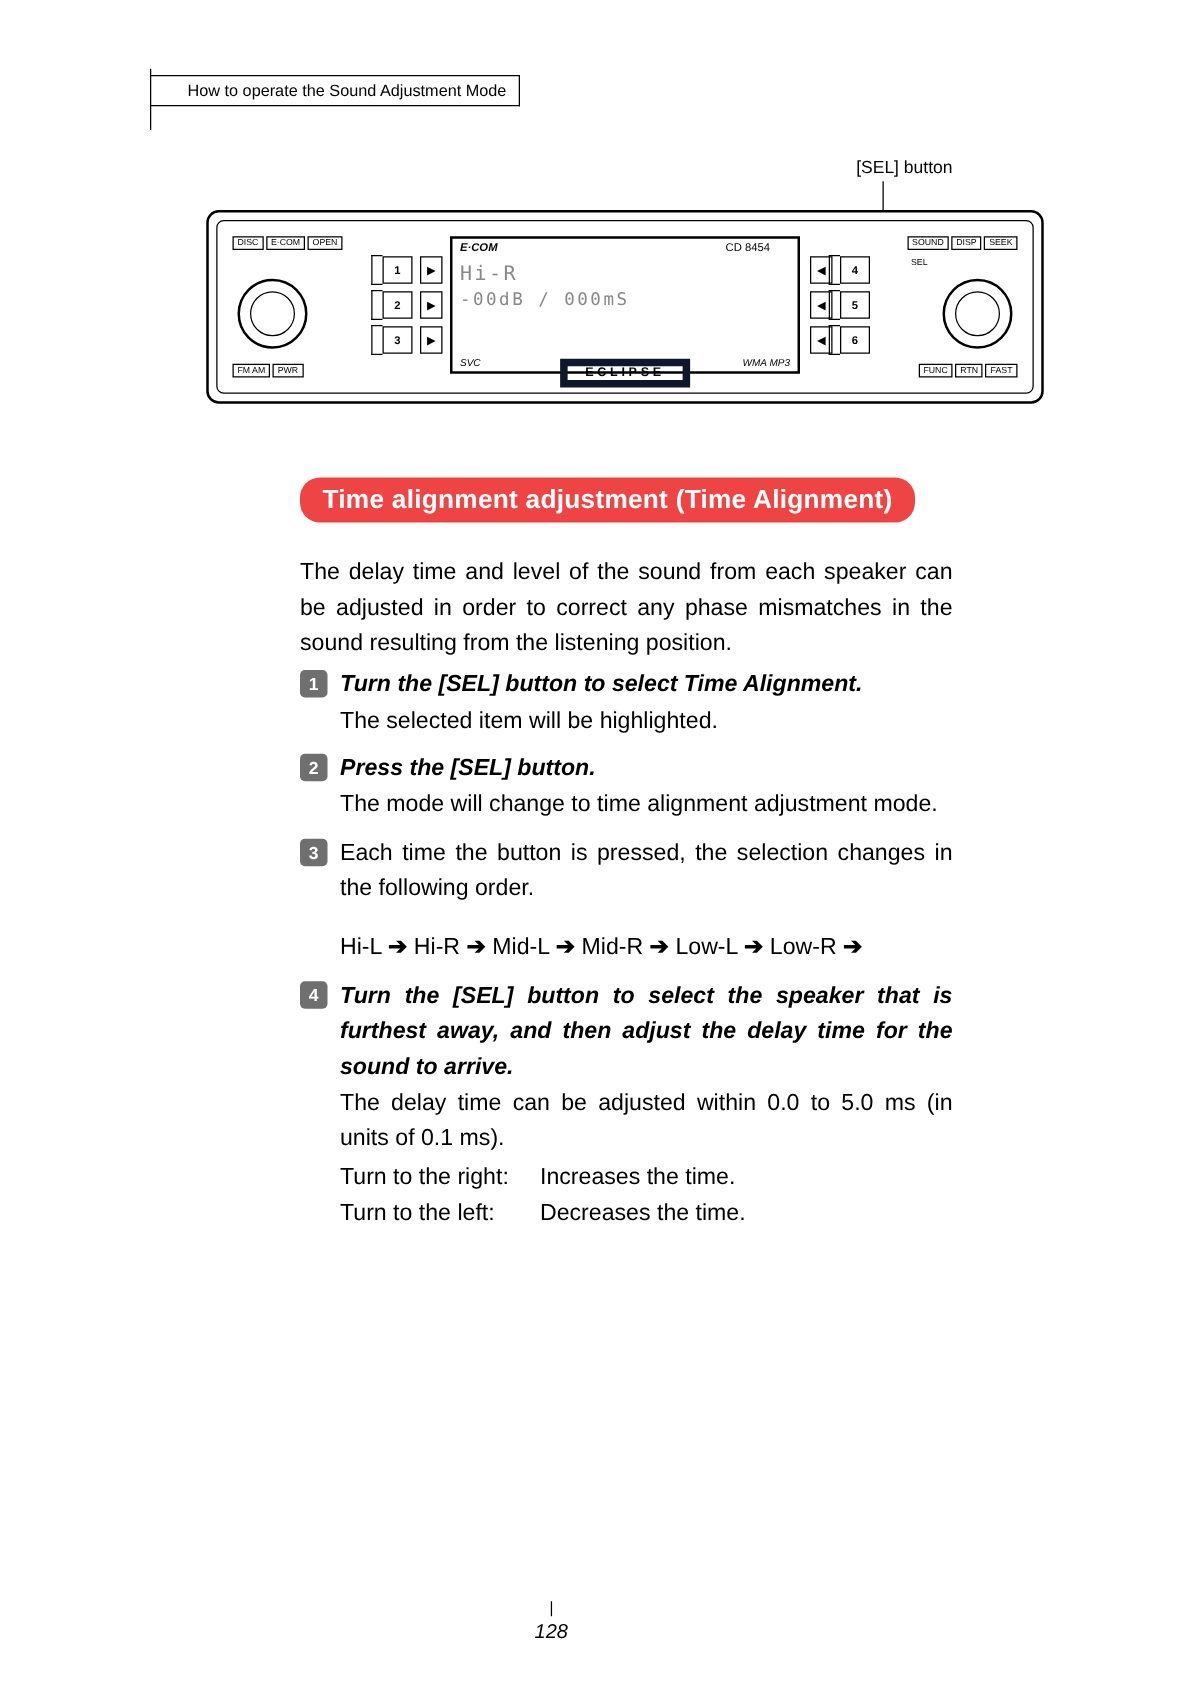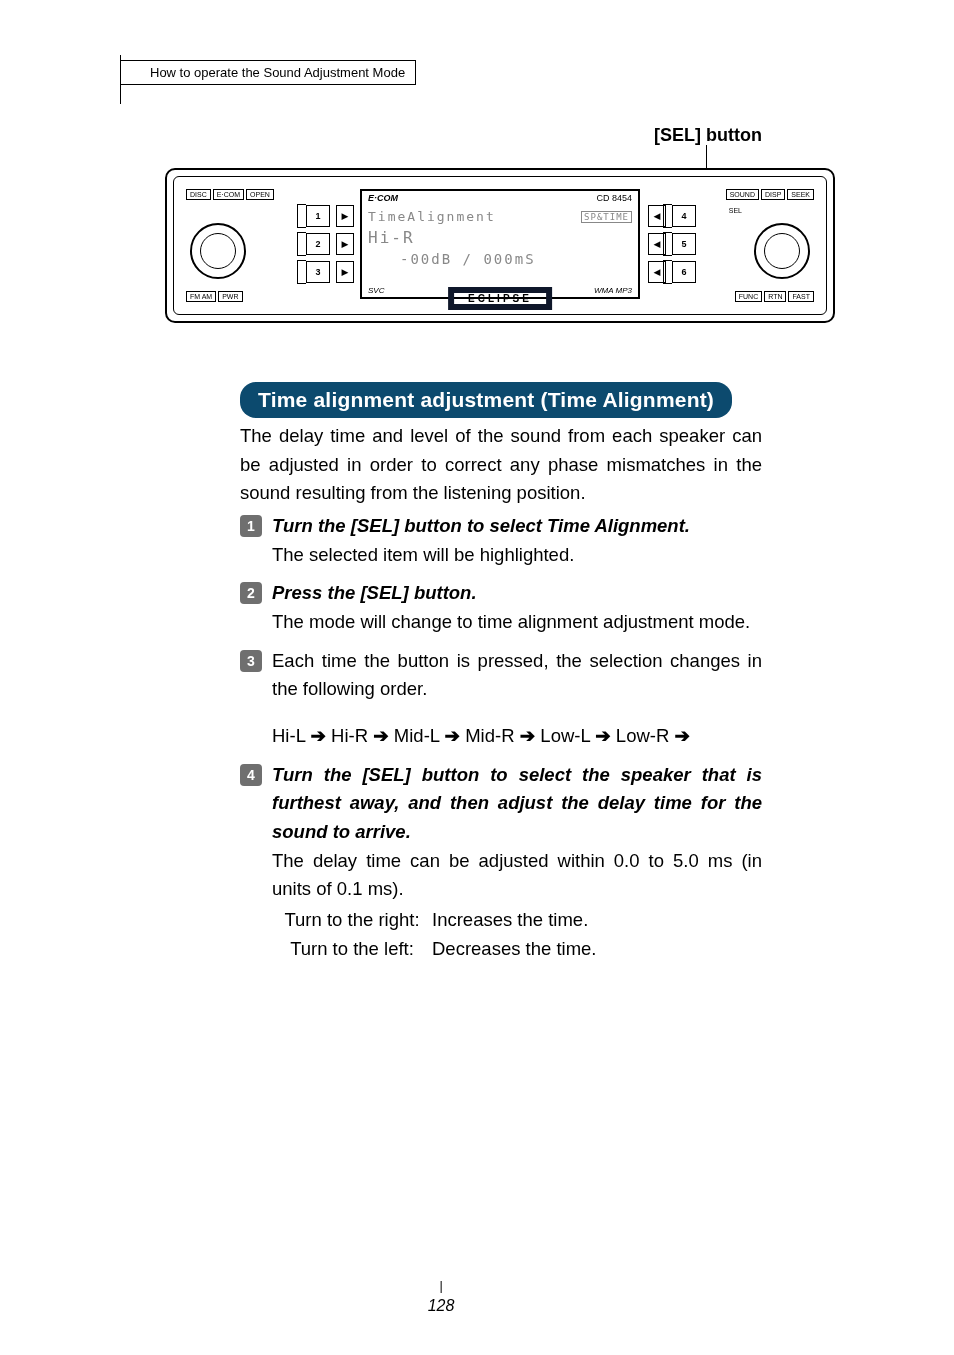--- a/index.html
+++ b/index.html
@@ -32,22 +32,21 @@
     left: 0;
     top: -6px;
     bottom: -20px;
     width: 1px;
     background: #000;
   }
   .callout-label {
     position: absolute;
     top: 125px;
     right: 120px;
-    font-size: 18px;
-    font-weight: bold;
+    font-size: 14px;
   }
   .callout-line {
     position: absolute;
     top: 145px;
     right: 175px;
     width: 1px;
     height: 70px;
     background: #000;
   }
   .device-image {
@@ -108,21 +107,21 @@
   }
   .lcd {
     position:absolute; left:186px; top:12px; width:280px; height:110px;
     border:2px solid #000; background:#fff;
   }
   .lcd-row {
     font-family: monospace; font-size:13px; color:#888; padding:2px 6px; letter-spacing:1px;
     display:flex; justify-content:space-between; align-items:center;
   }
   .lcd .ecom { font-size:9px; font-style:italic; font-weight:bold; color:#000; position:absolute; top:2px; left:6px;}
-  .lcd .cd { font-size:9px; color:#000; position:absolute; top:2px; right:6px;}
+  .lcd .cd { font-size:9px; color:#000; position:absolute; top:2px; right:22px;}
   .lcd-main { margin-top:16px; }
   .lcd-dots { font-family:monospace; letter-spacing:2px; }
   .lcd-bottom { position:absolute; bottom:2px; left:6px; right:6px; display:flex; justify-content:space-between; font-size:8px; font-style:italic;}
   .eclipse-label {
     position:absolute; bottom:4px; left:50%; transform:translateX(-50%);
     font-size:10px; letter-spacing:3px; font-weight:bold;
     border:6px solid #0f172a; padding:0 14px;
   }
   .arrow-col-r {
     position:absolute; left:474px; top:28px; display:flex; flex-direction:column; gap:6px;
@@ -154,28 +153,28 @@
     position:absolute; top:24px; right:78px; font-size:7px;
   }
 
   .content {
     position: absolute;
     top: 382px;
     left: 240px;
     right: 120px;
   }
   .section-heading {
-    background: #0c4a6e;
+    background: #ef4444;
     color: #fff;
     font-weight: bold;
     font-size: 21px;
     padding: 6px 18px;
     border-radius: 16px;
     display: inline-block;
-    margin-bottom: 4px;
+    margin-bottom: 25px;
     letter-spacing: 0.2px;
   }
   .intro {
     font-size: 18.5px;
     line-height: 1.55;
     text-align: justify;
     margin-bottom: 4px;
   }
   .step {
     display: flex;
@@ -273,28 +272,24 @@
         <div class="arrow-btn">▶</div>
         <div class="arrow-btn">▶</div>
         <div class="arrow-btn">▶</div>
       </div>
 
       <div class="lcd">
         <span class="ecom">E·COM</span>
         <span class="cd">CD 8454</span>
         <div class="lcd-main">
           <div class="lcd-row">
-            <span class="lcd-dots">TimeAlignment</span>
-            <span style="font-size:9px;border:1px solid #888;padding:0 2px;">SP&amp;TIME</span>
-          </div>
-          <div class="lcd-row">
             <span class="lcd-dots" style="font-size:16px;">Hi-R</span>
           </div>
           <div class="lcd-row">
-            <span class="lcd-dots" style="font-size:14px;margin-left:32px;">-00dB / 000mS</span>
+            <span class="lcd-dots" style="font-size:14px;">-00dB / 000mS</span>
           </div>
         </div>
         <div class="lcd-bottom">
           <span>SVC</span>
           <span>WMA MP3</span>
         </div>
       </div>
 
       <div class="arrow-col-r">
         <div class="arrow-btn">◀</div>
@@ -359,21 +354,21 @@
           <span>Low-R</span> <span class="arrow">➔</span>
         </div>
       </div>
     </div>
 
     <div class="step">
       <div class="step-num">4</div>
       <div class="step-body">
         <div class="step-title">Turn the [SEL] button to select the speaker that is furthest away, and then adjust the delay time for the sound to arrive.</div>
         <div>The delay time can be adjusted within 0.0 to 5.0 ms (in units of 0.1 ms).</div>
-        <div class="turn-table" style="text-align:center;">
+        <div class="turn-table" style="text-align:left;">
           <div class="row">
             <span class="label">Turn to the right:</span>
             <span>Increases the time.</span>
           </div>
           <div class="row">
             <span class="label">Turn to the left:</span>
             <span>Decreases the time.</span>
           </div>
         </div>
       </div>

